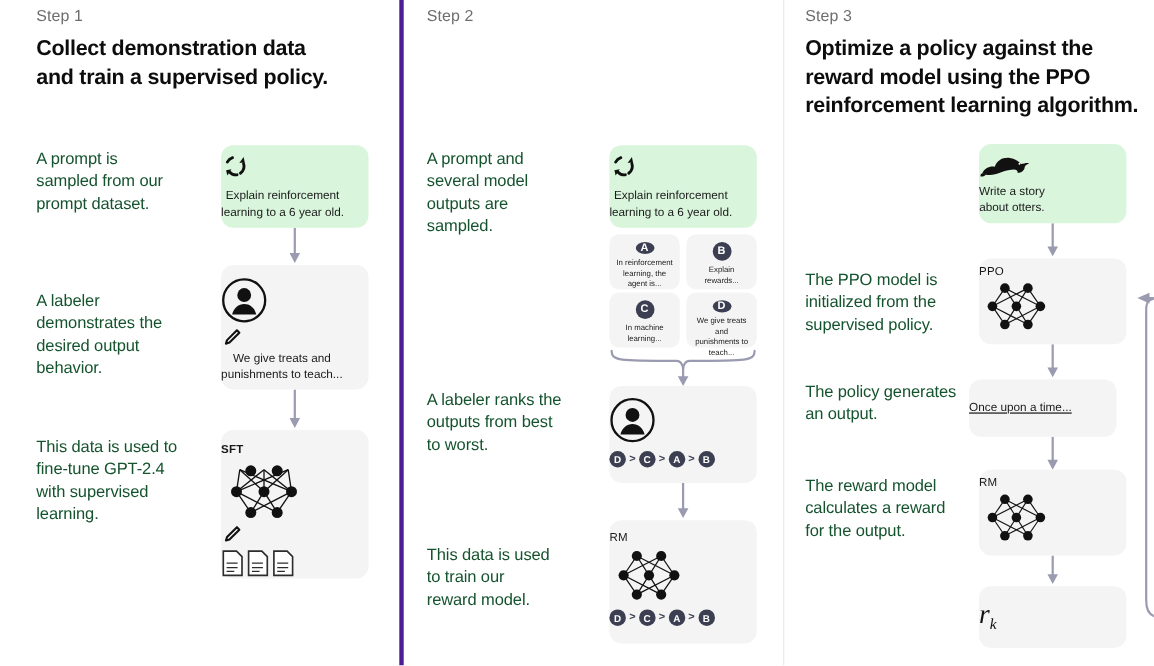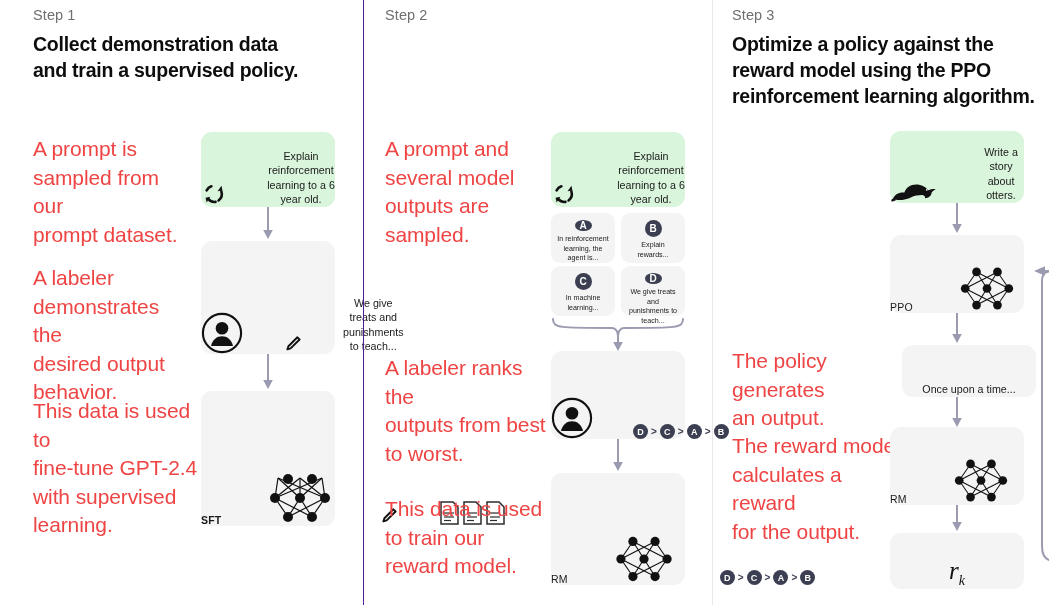--- a/index.html
+++ b/index.html
@@ -6,21 +6,21 @@
   html, body {
     width: 1049px; height: 605px;
     background: #ffffff;
     font-family: "Liberation Sans", sans-serif;
     overflow: hidden;
   }
   .page { position: relative; width: 1049px; height: 605px; display: flex; margin-left: 31px; }
 
   .column { position: relative; height: 605px; }
   .col1 { width: 332px; }
-  .col2 { width: 349px; border-left: 1px solid #4c1d95; }
+  .col2 { width: 349px; border-left: 4px solid #4c1d95; }
   .col3 { width: 368px; border-left: 1px solid #e8e8e8; }
 
   .col-inner { position: relative; height: 100%; }
   .col1 .col-inner { padding-left: 2px; }
   .col2 .col-inner { padding-left: 21px; }
   .col3 .col-inner { padding-left: 19px; }
 
   .step-label {
     font-size: 14.5px;
     color: #6e6e6e;
@@ -32,22 +32,22 @@
     font-weight: bold;
     color: #0d0d0d;
     line-height: 1.33;
     letter-spacing: -0.25px;
     margin-top: 9px;
     white-space: pre-line;
   }
 
   .desc {
     position: absolute;
-    font-size: 21px;
-    color: #ef4444;
+    font-size: 15px;
+    color: #14532d;
     line-height: 1.36;
     letter-spacing: -0.1px;
     white-space: pre-line;
   }
 
   
   .box {
     position: absolute;
     border-radius: 11px;
     background: #f4f4f4;
@@ -62,22 +62,22 @@
     white-space: pre-line;
   }
   .box-title {
     font-size: 10.5px;
     color: #1a1a1a;
     text-align: center;
     letter-spacing: 0.2px;
   }
   .box-inner {
     width: 100%; height: 100%;
-    display: flex; flex-direction: row;
-    align-items: flex-end; justify-content: center; gap: 40px;
+    display: flex; flex-direction: column;
+    align-items: flex-start; justify-content: center;
   }
 
   .arrow { position: absolute; }
 
   
   .mini-card {
     position: absolute;
     background: #f4f4f4;
     border-radius: 9px;
     display: flex; flex-direction: column;
@@ -387,20 +387,23 @@
     </div>
   </div>
 
   <div class="column col3">
     <div class="col-inner">
       <div class="step-label">Step 3</div>
       <div class="step-title">Optimize a policy against the
 reward model using the PPO
 reinforcement learning algorithm.</div>
 
+      <div class="desc" style="top:238px;left:19px;width:175px;">The PPO model is
+initialized from the
+supervised policy.</div>
       <div class="desc" style="top:340px;left:19px;width:180px;">The policy generates
 an output.</div>
       <div class="desc" style="top:425px;left:19px;width:175px;">The reward model
 calculates a reward
 for the output.</div>
 
       <div class="box green" style="top:124px;left:177px;width:134px;height:72px;">
         <div class="box-inner">
           <span>
             <svg width="48" height="24" viewBox="0 0 60 30">
@@ -454,21 +457,21 @@
         </div>
       </div>
 
       <div class="arrow" style="top:306px;left:237px;">
         <svg width="14" height="32">
             <line x1="7" y1="0" x2="7" y2="22" stroke="#9a9ab0" stroke-width="2"></line>
             <path d="M7 30 L2.2 21 L11.8 21 Z" fill="#9a9ab0"></path>
           </svg>
       </div>
 
-      <div class="box" style="top:338px;left:189px;width:134px;height:52px;">
+      <div class="box" style="top:338px;left:168px;width:134px;height:52px;text-decoration:underline;">
         <div class="box-inner">
           <div class="box-text">Once upon a time...</div>
         </div>
       </div>
 
       <div class="arrow" style="top:390px;left:237px;">
         <svg width="14" height="32">
             <line x1="7" y1="0" x2="7" y2="22" stroke="#9a9ab0" stroke-width="2"></line>
             <path d="M7 30 L2.2 21 L11.8 21 Z" fill="#9a9ab0"></path>
           </svg>

